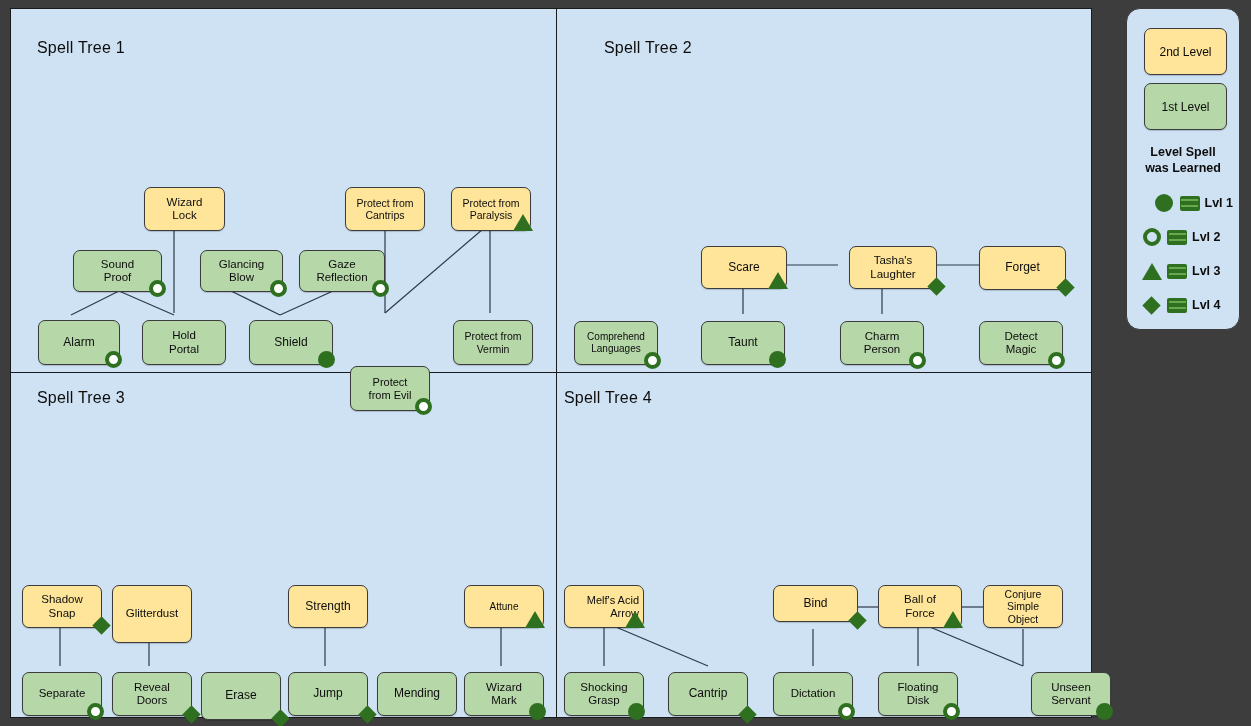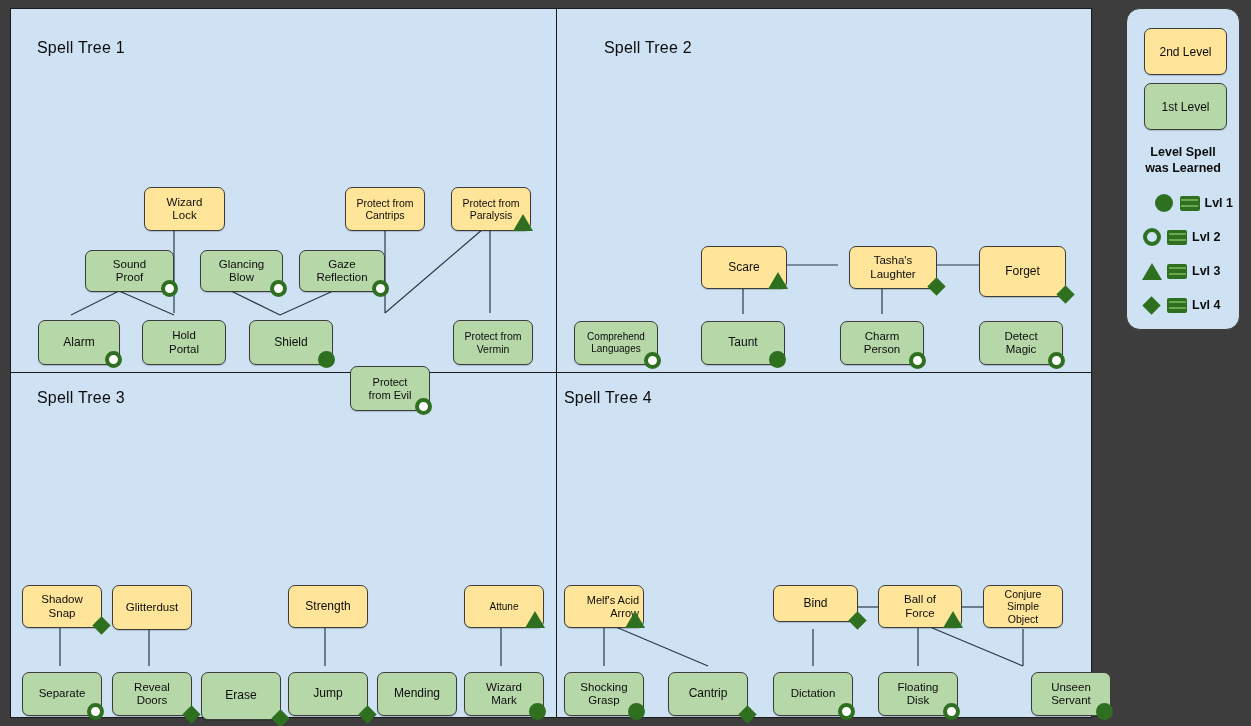--- a/index.html
+++ b/index.html
@@ -168,21 +168,21 @@
       <line x1="802" y1="620" x2="802" y2="657"></line>
       <line x1="907" y1="613" x2="907" y2="657"></line>
       <line x1="907" y1="613" x2="1012" y2="657"></line>
       <line x1="1012" y1="620" x2="1012" y2="657"></line>
     </svg>
 
     <div class="node lvl2" style="left:133px;top:178px;width:81px;height:44px;font-size:11.5px;">
       <span class="lbl"><span>Wizard</span><br><span>Lock</span></span>
     </div>
 
-    <div class="node lvl1" style="left:74px;top:241px;width:89px;height:42px;font-size:11.5px;">
+    <div class="node lvl1" style="left:62px;top:241px;width:89px;height:42px;font-size:11.5px;">
       <span class="lbl"><span>Sound</span><br><span>Proof</span></span>
       <span class="badge ring" style="right:-5px;bottom:-6px;"></span>
     </div>
 
     <div class="node lvl1" style="left:189px;top:241px;width:83px;height:42px;font-size:11.5px;">
       <span class="lbl"><span>Glancing</span><br><span>Blow</span></span>
       <span class="badge ring" style="right:-5px;bottom:-6px;"></span>
     </div>
 
     <div class="node lvl1" style="left:288px;top:241px;width:86px;height:42px;font-size:11.5px;">
@@ -225,21 +225,21 @@
     <div class="node lvl2" style="left:690px;top:237px;width:86px;height:43px;font-size:12px;">
       <span class="lbl">Scare</span>
       <span class="badge tri" style="right:-2px;bottom:-1px;"></span>
     </div>
 
     <div class="node lvl2" style="left:838px;top:237px;width:88px;height:43px;font-size:11.5px;">
       <span class="lbl"><span>Tasha's</span><br><span>Laughter</span></span>
       <span class="badge dia" style="right:-7px;bottom:-5px;"></span>
     </div>
 
-    <div class="node lvl2" style="left:968px;top:237px;width:87px;height:51px;font-size:12px;">
+    <div class="node lvl2" style="left:968px;top:237px;width:87px;height:44px;font-size:12px;">
       <span class="lbl">Forget</span>
       <span class="badge dia" style="right:-7px;bottom:-5px;"></span>
     </div>
 
     <div class="node lvl1" style="left:563px;top:312px;width:84px;height:44px;font-size:10px;">
       <span class="lbl"><span>Comprehend</span><br><span>Languages</span></span>
       <span class="badge ring" style="right:-4px;bottom:-5px;"></span>
     </div>
 
     <div class="node lvl1" style="left:690px;top:312px;width:84px;height:44px;font-size:12px;">
@@ -255,21 +255,21 @@
     <div class="node lvl1" style="left:968px;top:312px;width:84px;height:44px;font-size:11.5px;">
       <span class="lbl"><span>Detect</span><br><span>Magic</span></span>
       <span class="badge ring" style="right:-3px;bottom:-5px;"></span>
     </div>
 
     <div class="node lvl2" style="left:11px;top:576px;width:80px;height:43px;font-size:11.5px;">
       <span class="lbl"><span>Shadow</span><br><span>Snap</span></span>
       <span class="badge dia" style="right:-7px;bottom:-5px;"></span>
     </div>
 
-    <div class="node lvl2" style="left:101px;top:576px;width:80px;height:45px;font-size:11.5px;">
+    <div class="node lvl2" style="left:101px;top:576px;width:80px;height:58px;font-size:11.5px;">
       <span class="lbl">Glitterdust</span>
     </div>
 
     <div class="node lvl2" style="left:277px;top:576px;width:80px;height:43px;font-size:12px;">
       <span class="lbl">Strength</span>
     </div>
 
     <div class="node lvl2" style="left:453px;top:576px;width:80px;height:43px;font-size:10px;text-align:center;">
       <span class="lbl">Attune</span>
       <span class="badge tri" style="right:-2px;bottom:-1px;"></span>

